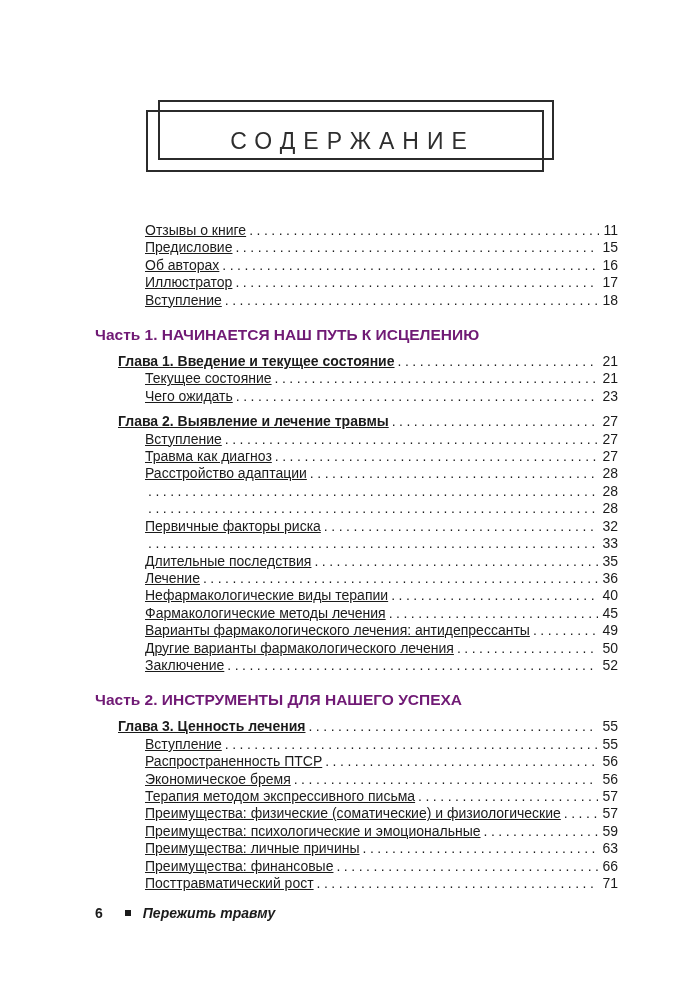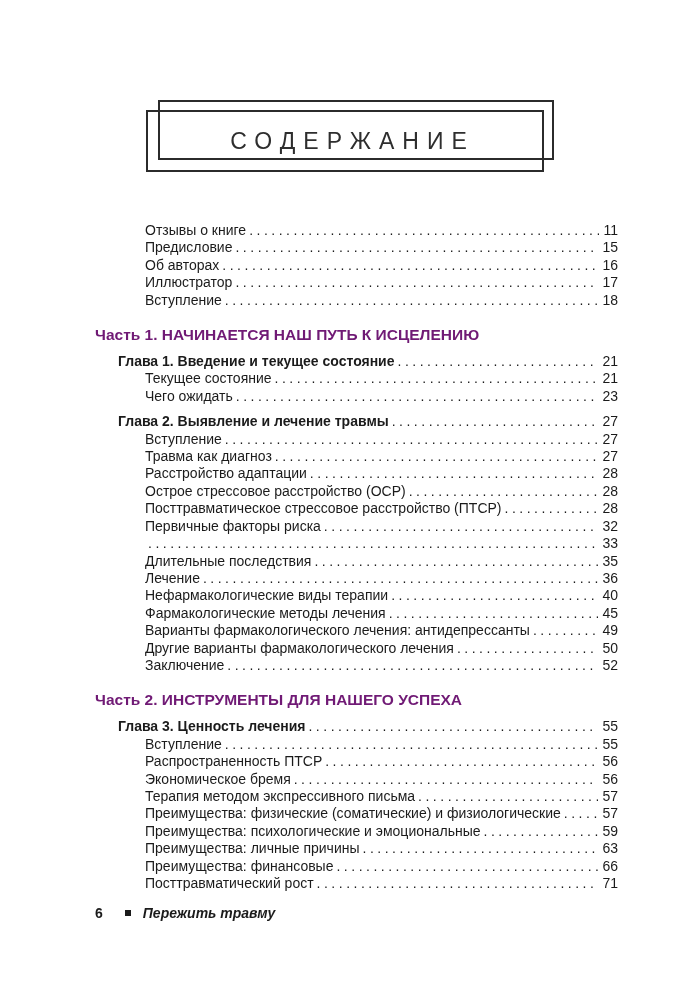--- a/index.html
+++ b/index.html
@@ -42,21 +42,21 @@
   .toc {
     margin:50px 0 0 95px;
     width:523px;
     font-size:14px;
   }
   .row {
     display:flex;
     align-items:baseline;
     line-height:17.4px;
   }
-  .row .lbl { white-space:nowrap; }
+  .row .lbl { white-space:nowrap;text-decoration:underline; }
   .row .dots {
     flex:1 1 auto;
     overflow:hidden;
     white-space:nowrap;
     letter-spacing:3.5px;
     margin:0 4px 0 3px;
     color:#1b1b1b;
   }
   .row .pg { white-space:nowrap; }
   .row.front { margin-left:50px; }
@@ -153,26 +153,24 @@
         <span class="lbl">Травма как диагноз</span>
         <span class="dots">............................................................................................................................................................................................................................</span>
         <span class="pg">27</span>
       </div>
       <div class="row sub">
         <span class="lbl">Расстройство адаптации</span>
         <span class="dots">............................................................................................................................................................................................................................</span>
         <span class="pg">28</span>
       </div>
       <div class="row sub">
-        <span class="lbl">Острое стрессовое расстройство (ОСР)</span>
         <span class="dots">............................................................................................................................................................................................................................</span>
         <span class="pg">28</span>
       </div>
       <div class="row sub">
-        <span class="lbl">Посттравматическое стрессовое расстройство (ПТСР)</span>
         <span class="dots">............................................................................................................................................................................................................................</span>
         <span class="pg">28</span>
       </div>
       <div class="row sub">
         <span class="lbl">Первичные факторы риска</span>
         <span class="dots">............................................................................................................................................................................................................................</span>
         <span class="pg">32</span>
       </div>
       <div class="row sub">
         <span class="dots">............................................................................................................................................................................................................................</span>

